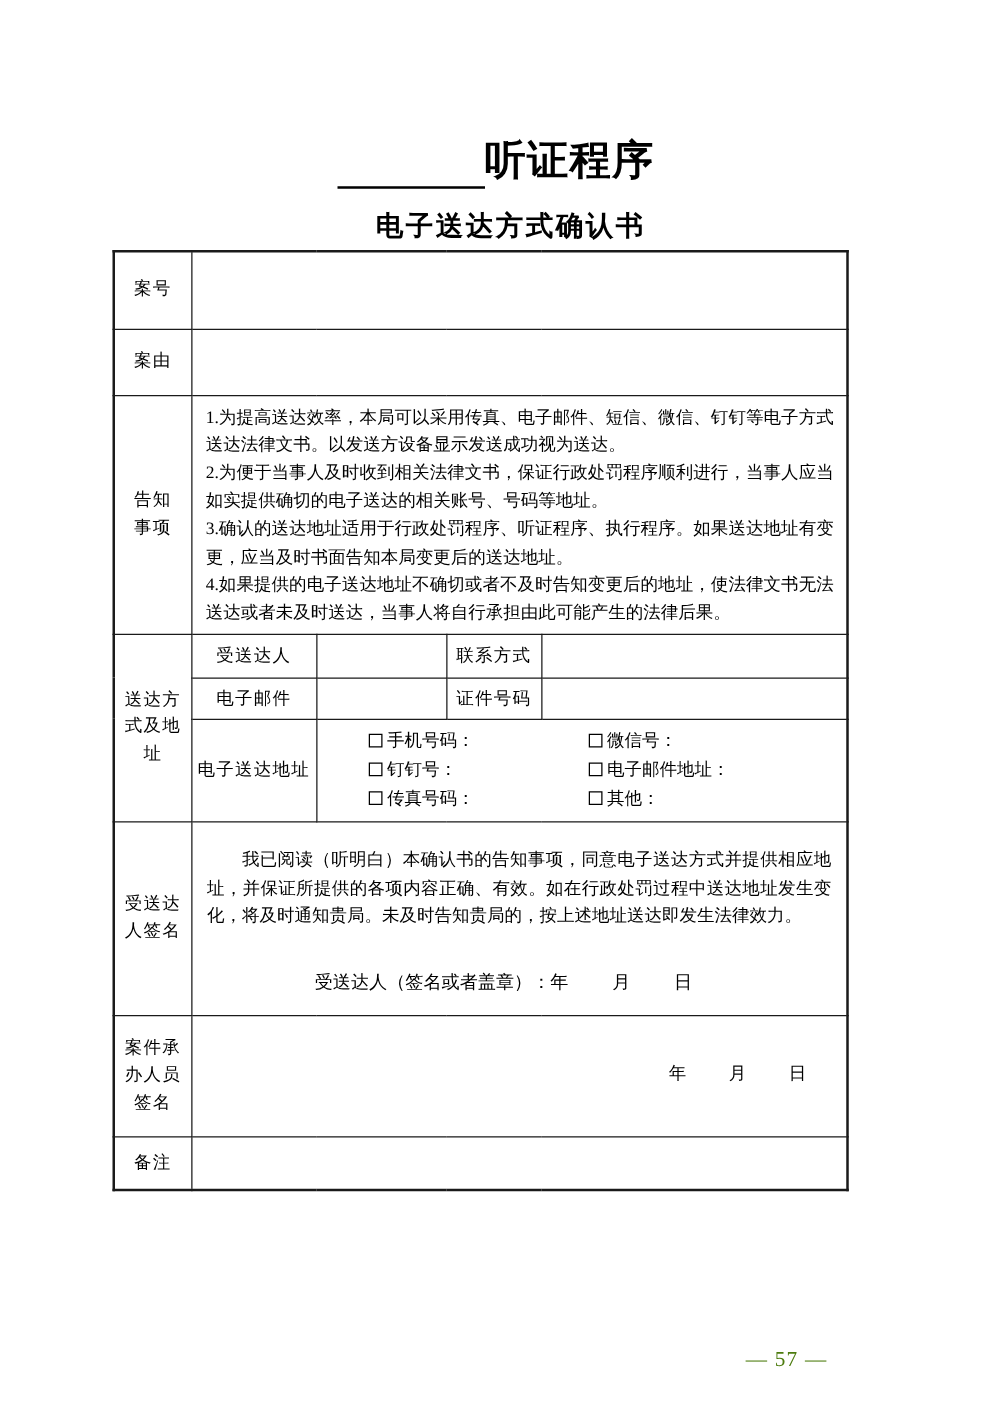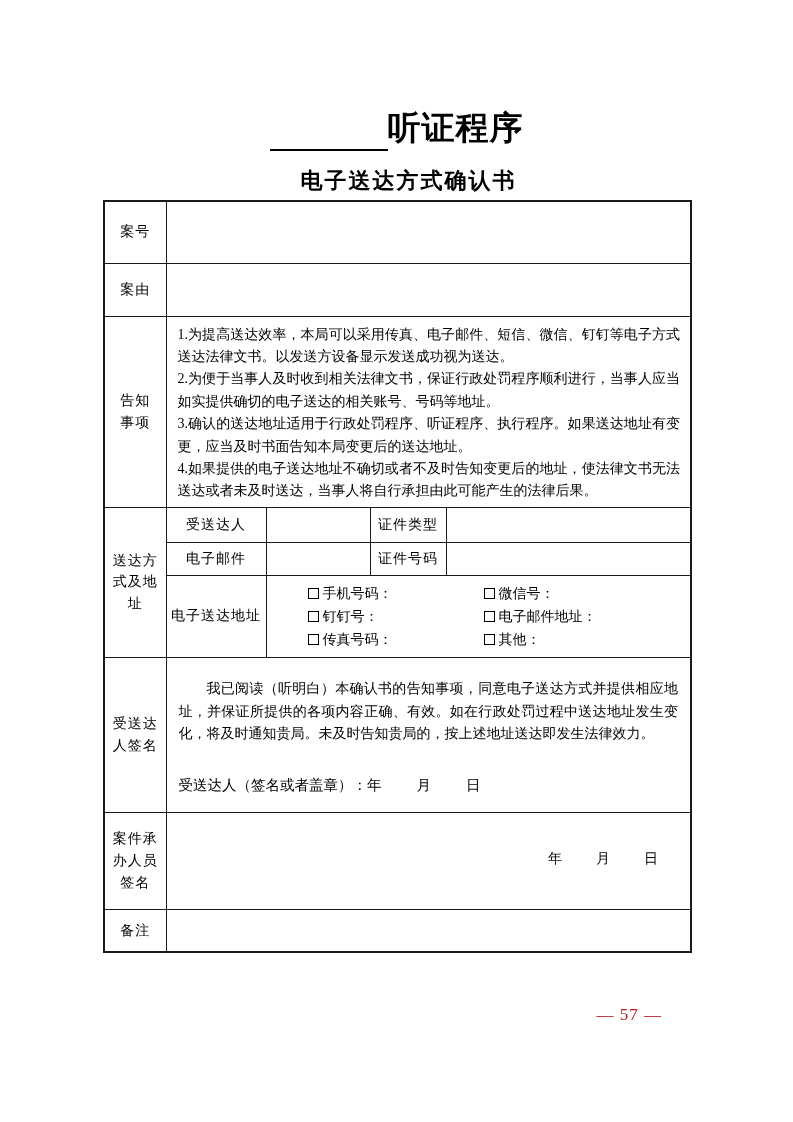--- a/index.html
+++ b/index.html
@@ -16,21 +16,21 @@
   }
   .blank-line {
     display:inline-block; width:118px; height:34px;
     border-bottom:2.5px solid #000; vertical-align:bottom;
   }
   .doc-subtitle {
     position:absolute; top:166px; left:12px; width:100%;
     text-align:center; font-size:22px; font-weight:bold; letter-spacing:2px;
   }
   table.form {
-    position:absolute; left:103px; top:200px; width:587px;
+    position:absolute; left:90px; top:200px; width:587px;
     border-collapse:collapse; table-layout:fixed;
     border:2px solid #1a1a1a;
   }
   table.form td {
     border:1px solid #1a1a1a;
     vertical-align:middle;
     font-size:14px;
   }
   td.lbl {
     text-align:center; font-size:15px; letter-spacing:1px;
@@ -41,26 +41,26 @@
   .notice-p { font-size:14px; line-height:22.4px; text-align:justify; }
   td.cb-cell { padding:6px 8px 6px 21px; }
   .cb-row { display:flex; line-height:23px; font-size:14px;margin-left:20px; }
   .cb-left { width:176px; }
   .cb { 
     display:inline-block; width:11px; height:11px;
     border:1.2px solid #000; margin-right:4px; vertical-align:-1px;
   }
   td.sign-cell { vertical-align:top; padding:9px 12px 6px 12px; }
   .statement { font-size:14px; line-height:22.5px; text-align:justify; text-indent:2em; }
-  .sign-line { display:flex; justify-content:flex-start; margin-top:30px; font-size:14.5px; padding-right:23px; }
+  .sign-line { display:flex; justify-content:center; margin-top:30px; font-size:14.5px; padding-right:23px; }
   td.handler-cell { vertical-align:bottom; text-align:right; padding:6px 30px 10px 12px; font-size:14.5px; }
   .date-txt { letter-spacing:2px; }
   .page-no {
-    position:absolute; top:1005px; right:131px;
-    font-size:17px; color:#b91c1c; letter-spacing:1px; white-space:nowrap;
+    position:absolute; top:1078px; right:131px;
+    font-size:17px; color:#4d7c0f; letter-spacing:1px; white-space:nowrap;
   }
 </style>
 </head>
 <body>
 
 <div class="doc-title"><span class="blank-line"></span><span>听证程序</span></div>
 
 <div class="doc-subtitle">电子送达方式确认书</div>
 
 <table class="form">
@@ -93,21 +93,21 @@
       <p class="notice-p">4.如果提供的电子送达地址不确切或者不及时告知变更后的地址，使法律文书无法送达或者未及时送达，当事人将自行承担由此可能产生的法律后果。</p>
     </td>
   </tr>
 
   <tr style="height:35px">
     <td class="lbl" rowspan="3">送达方
 式及地
 址</td>
     <td class="sublbl">受送达人</td>
     <td></td>
-    <td class="sublbl">证件类型</td>
+    <td class="sublbl">联系方式</td>
     <td></td>
   </tr>
 
   <tr style="height:33px">
     <td class="sublbl">电子邮件</td>
     <td></td>
     <td class="sublbl">证件号码</td>
     <td></td>
   </tr>
 

